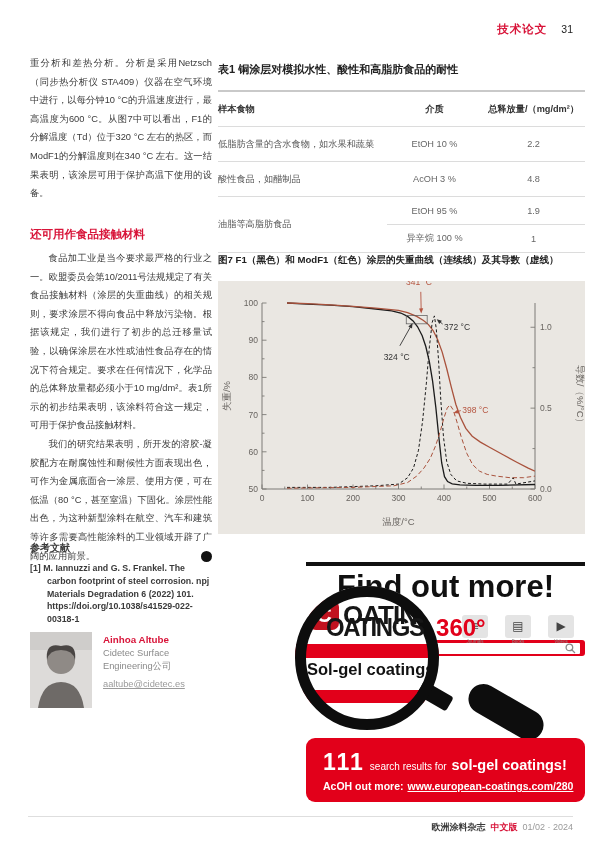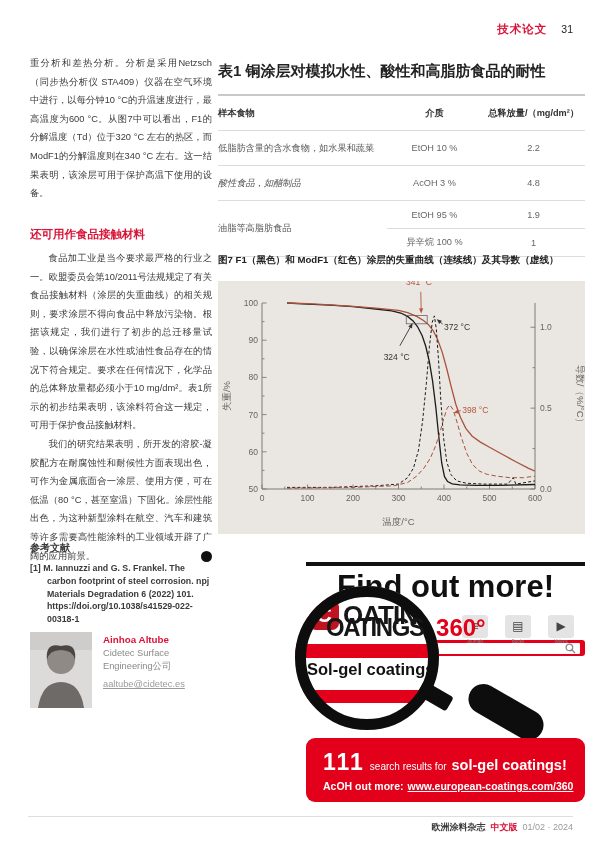--- a/index.html
+++ b/index.html
@@ -25,21 +25,21 @@
   .ref{position:absolute;left:0;top:562px;width:182px;font-size:8.8px;line-height:12.8px;color:#3a3a3a;font-weight:bold;padding-left:17px;text-indent:-17px;}
   .author{position:absolute;left:0;top:632px;width:182px;display:flex;gap:11px;}
   .author .photo{width:62px;height:76px;flex:0 0 62px;background:#e4e2e0;overflow:hidden;}
   .author .info{padding-top:2px;}
   .author .name{color:#d81439;font-weight:bold;font-size:9.8px;margin-bottom:2px;}
   .author .aff{color:#8a8a8a;font-size:9.3px;line-height:13px;width:95px;}
   .author .mail{color:#9a9a9a;font-size:9.3px;text-decoration:underline;margin-top:1px;display:inline-block;}
 
   
   .rightcol-table{position:absolute;left:218px;top:62px;width:367px;}
-  .tbl-title{font-weight:bold;font-size:15px;color:#222;margin-bottom:13px;}
+  .tbl-title{font-weight:bold;font-size:11px;color:#222;margin-bottom:13px;}
   .tbl{border-top:2px solid #c9c9c9;}
   .thead{display:grid;grid-template-columns:46% 26% 28%;border-bottom:1px solid #dcdcdc;}
   .thead .hc{font-weight:bold;font-size:9.2px;color:#333;min-height:34px;display:flex;align-items:center;}
   .thead .hc.c{justify-content:center;text-align:center;}
   .trow{display:grid;grid-template-columns:46% 26% 28%;border-bottom:1px solid #dcdcdc;align-items:center;}
   .cell{font-size:9.2px;color:#666;display:flex;align-items:center;min-height:34px;}
   .cell.food{grid-column:1;color:#555;padding-right:6px;}
   .cell.med,.cell.val{justify-content:center;text-align:center;min-height:27px;}
   .subsep{grid-column:2/4;height:1px;background:#dcdcdc;}
 
@@ -132,21 +132,21 @@
         <div class="hc c">介质</div>
         <div class="hc c">总释放量/（mg/dm²）</div>
       </div>
       <div id="table-body">
           <div class="trow">
             <div class="cell food" style="grid-row: 1 / 2;">低脂肪含量的含水食物，如水果和蔬菜</div>
             <div class="cell med">EtOH 10 %</div>
             <div class="cell val">2.2</div>
           </div>
           <div class="trow">
-            <div class="cell food" style="grid-row: 1 / 2; font-style: italic;">酸性食品，如醋制品</div>
+            <div class="cell food" style="grid-row: 1 / 2;">酸性食品，如醋制品</div>
             <div class="cell med">AcOH 3 %</div>
             <div class="cell val">4.8</div>
           </div>
           <div class="trow">
             <div class="cell food" style="grid-row: 1 / 4;">油脂等高脂肪食品</div>
             <div class="cell med">EtOH 95 %</div>
             <div class="cell val">1.9</div>
             <div class="subsep"></div>
             <div class="cell med">异辛烷 100 %</div>
             <div class="cell val">1</div>
@@ -276,21 +276,21 @@
     </div>
 
     <div class="ad-banner">
       <div class="l1">
         <span class="count">111</span>
         <span class="rtext">search results for</span>
         <span class="term">sol-gel coatings!</span>
       </div>
       <div class="l2">
         <span class="cta">AcOH out more:</span>
-        <a class="url">www.european-coatings.com/360</a>
+        <a class="url">www.european-coatings.com/280</a>
       </div>
     </div>
   </div>
 
   <div class="footer-rule"></div>
   <div class="footer">
     <span class="j">欧洲涂料杂志</span>
     <span class="e">中文版</span>
     <span class="i">01/02 · 2024</span>
   </div>

